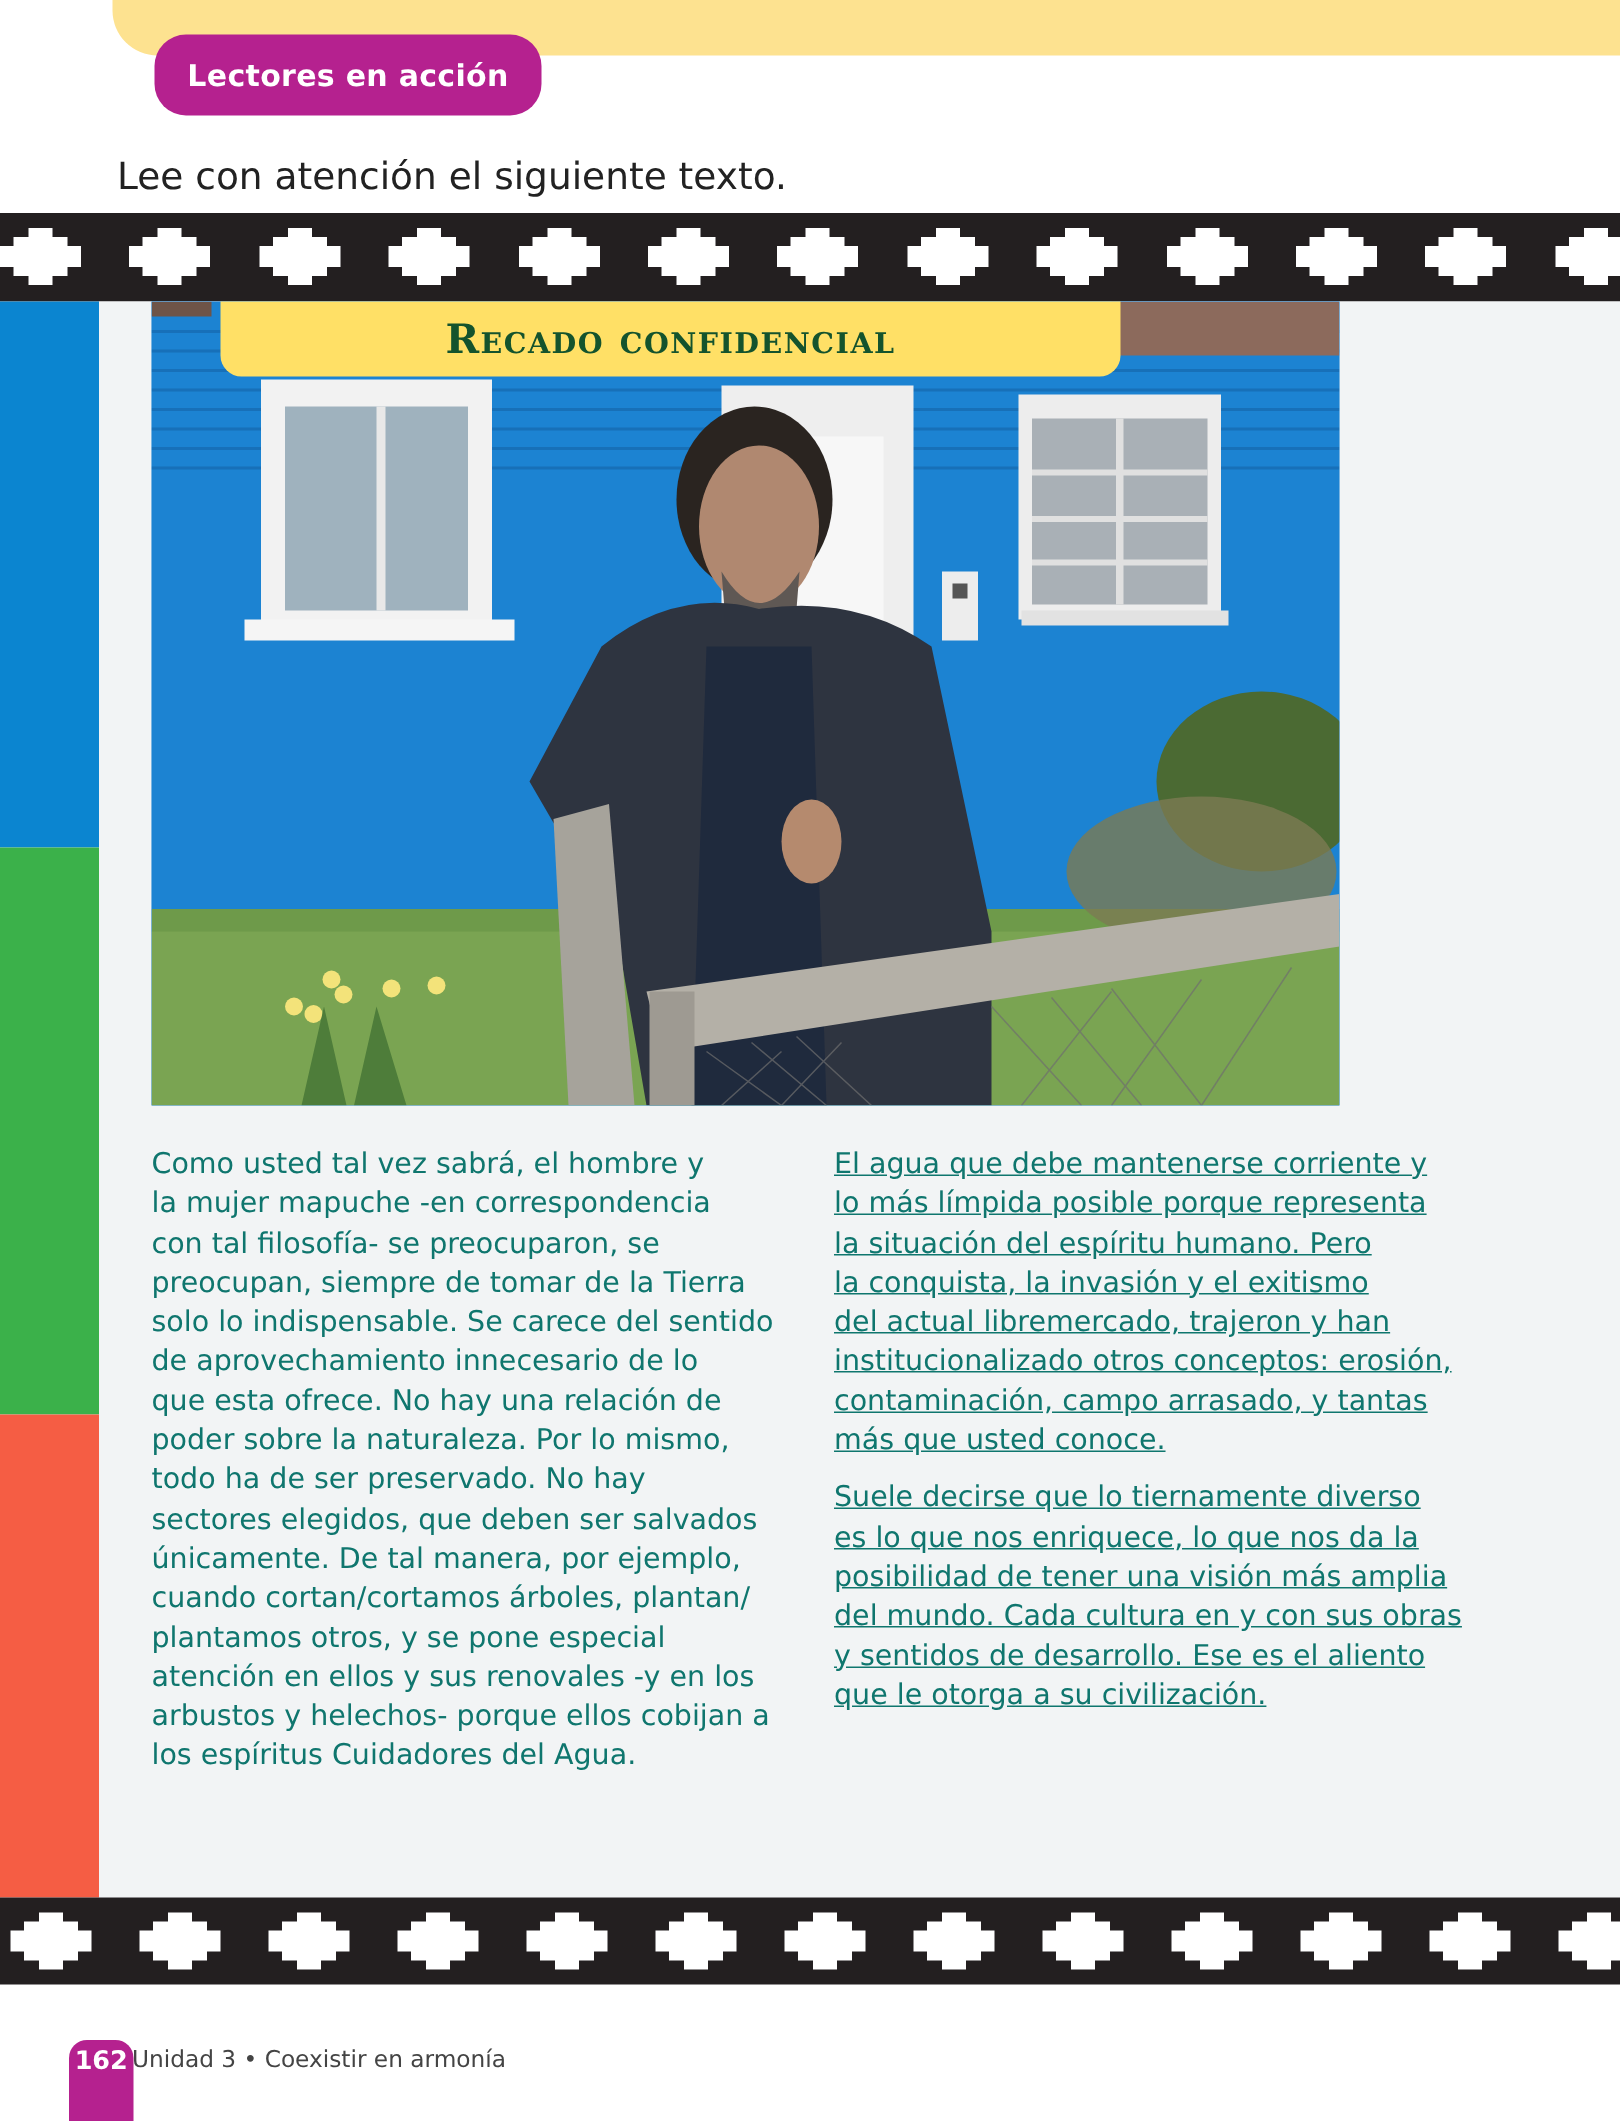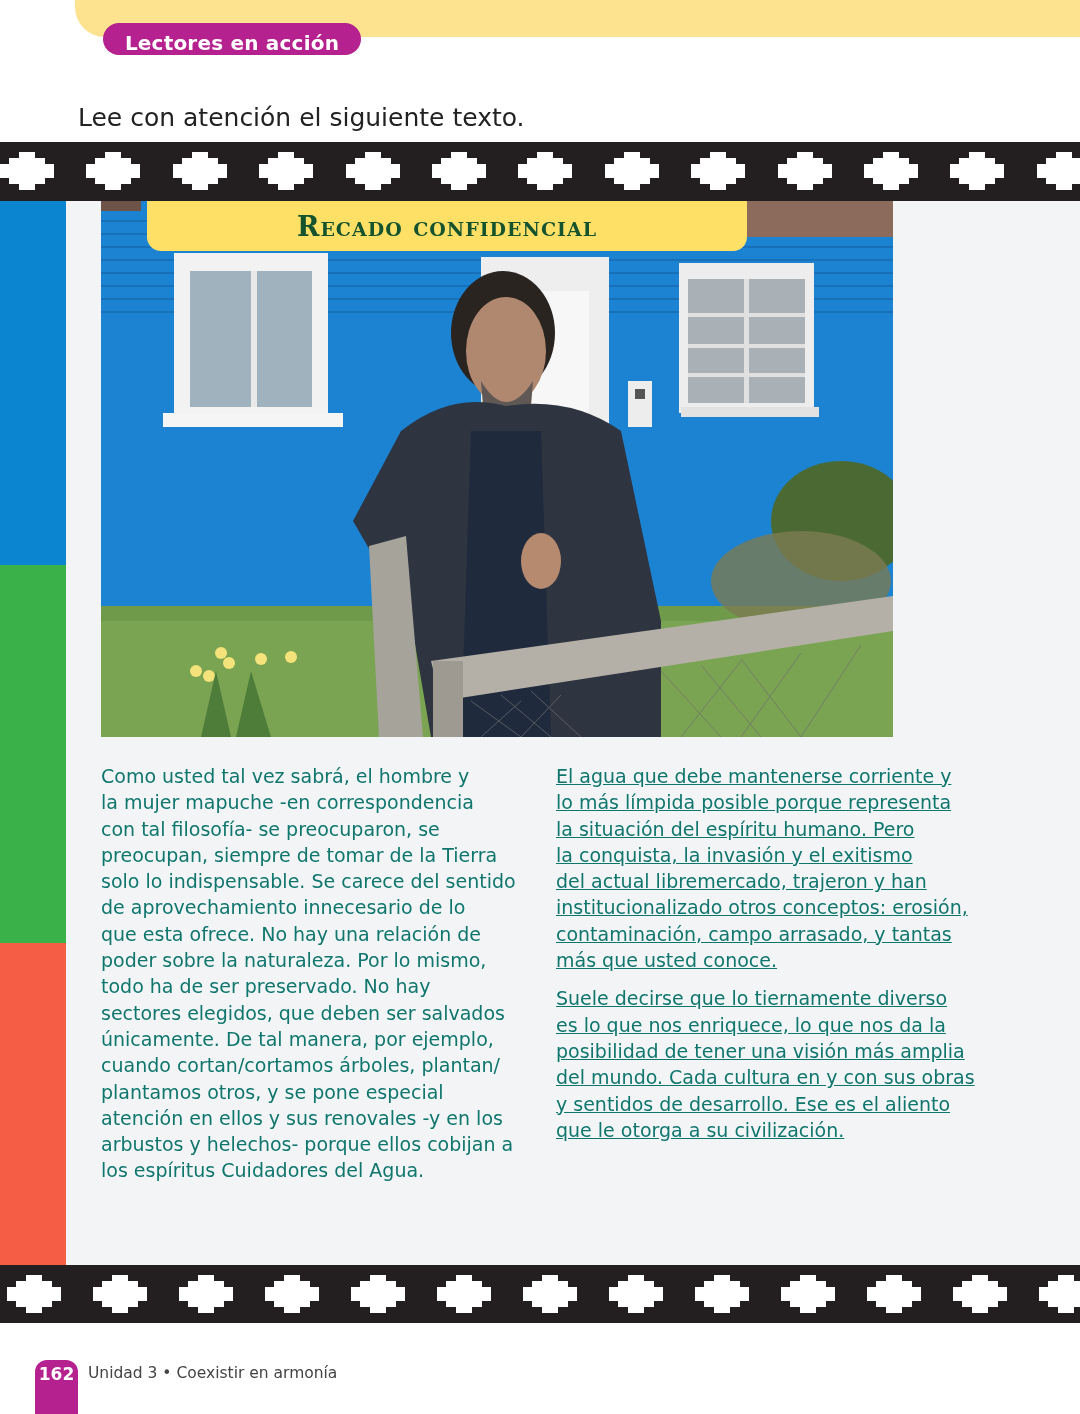--- a/index.html
+++ b/index.html
@@ -1,23 +1,23 @@
 <!DOCTYPE html>
 <html><head>
 <meta charset="utf-8">
 <style>
   * { box-sizing: border-box; margin: 0; padding: 0; }
   html, body { width: 1080px; height: 1414px; background: #ffffff; overflow: hidden; }
   body { position: relative; font-family: "DejaVu Sans", sans-serif; color: #2b2b2b; }
 
   .top-band { position: absolute; left: 75px; top: 0; width: 1005px; height: 37px;
     background: #FDE290; border-bottom-left-radius: 30px; }
-  .section-pill { position: absolute; left: 103px; top: 23px; width: 258px; height: 32px;
+  .section-pill { position: absolute; left: 103px; top: 23px; width: 258px; height: 54px;
     background: #B5218F; border-radius: 21px; color: #fff; font-weight: bold;
-    font-size: 20px; display: flex; align-items: flex-end; justify-content: center; letter-spacing: 0.2px; }
+    font-size: 20px; display: flex; align-items: center; justify-content: center; letter-spacing: 0.2px; }
   .instruction { position: absolute; left: 78px; top: 103px; font-size: 25px; color: #222; }
 
   .pattern-band { position: absolute; left: 0; width: 1080px; background: #231F20; overflow: hidden; }
   .pattern-band.top { top: 142px; height: 59px; }
   .pattern-band.bottom { top: 1265px; height: 58px; }
   .pattern-band svg { display: block; }
 
   .content-area { position: absolute; left: 66px; top: 201px; width: 1014px; height: 1064px; background: #F2F4F5; }
   .side-strip { position: absolute; left: 0; width: 66px; }
   .side-strip.blue { top: 201px; height: 364px; background: #0B85D0; }
@@ -32,21 +32,21 @@
     display: flex; align-items: center; justify-content: center; }
   .title-text { font-family: "DejaVu Serif", serif; font-weight: bold; color: #14532d;
     font-size: 27px; font-variant: small-caps; letter-spacing: 1px; }
 
   .col { position: absolute; top: 763px; font-size: 19px; line-height: 26.3px; color: #0f766e; }
   .col.left { left: 101px; width: 420px; }
   .col.right { left: 556px; width: 420px; text-decoration: underline; }
   .col p { margin-bottom: 12px; }
   .line { display: block; white-space: nowrap; }
 
-  .page-num { position: absolute; left: 35px; top: 1360px; width: 43px; height: 54px;
+  .page-num { position: absolute; left: 46px; top: 1360px; width: 43px; height: 54px;
     background: #B5218F; border-top-left-radius: 12px; border-top-right-radius: 12px;
     color: #fff; font-weight: bold; font-size: 17px; text-align: center; padding-top: 4px; }
   .footer-text { position: absolute; left: 88px; top: 1364px; font-size: 15.5px; color: #444; }
 </style>
 </head>
 <body>
 
 <div class="top-band"></div>
 <div class="section-pill">
   <span>Lectores en acción</span>

